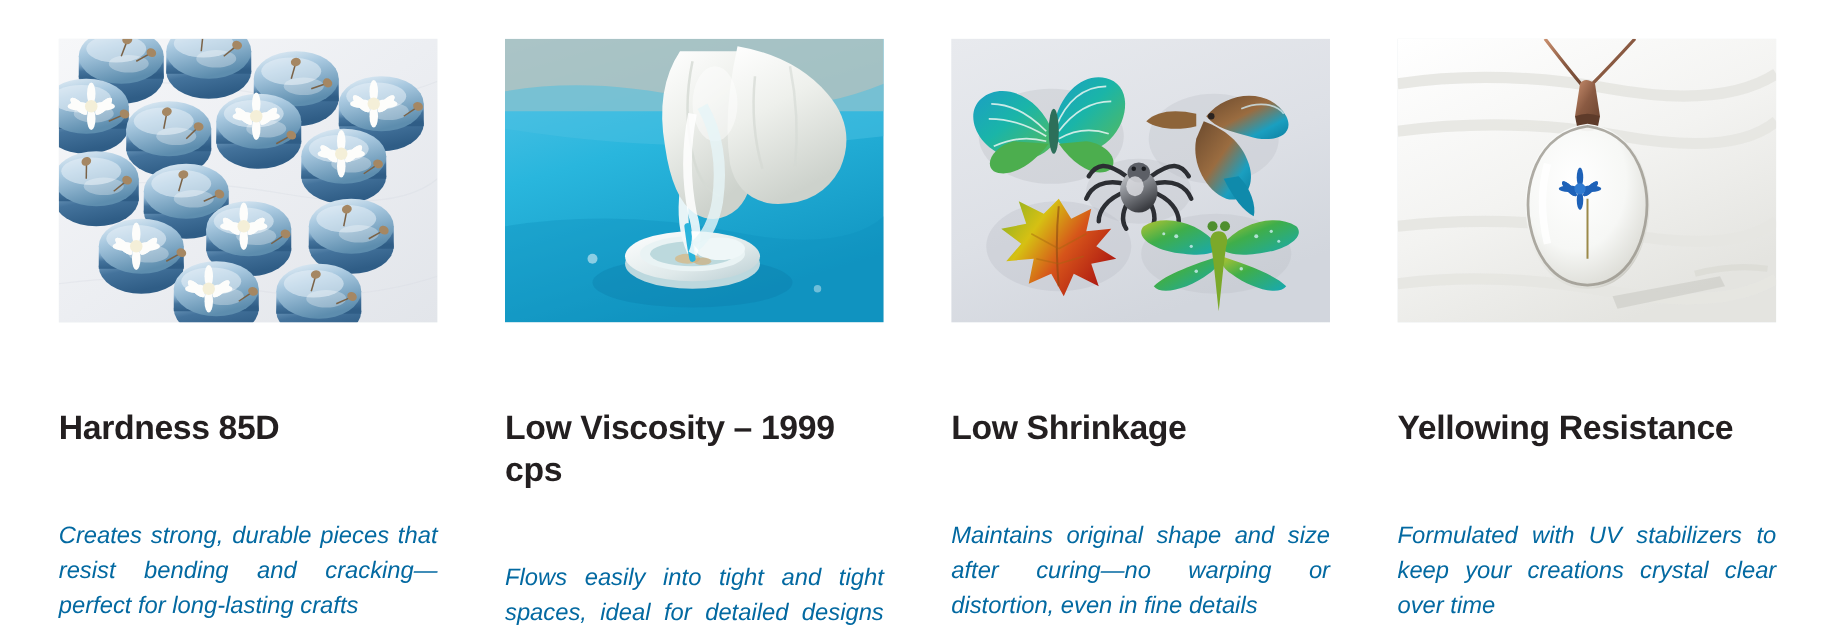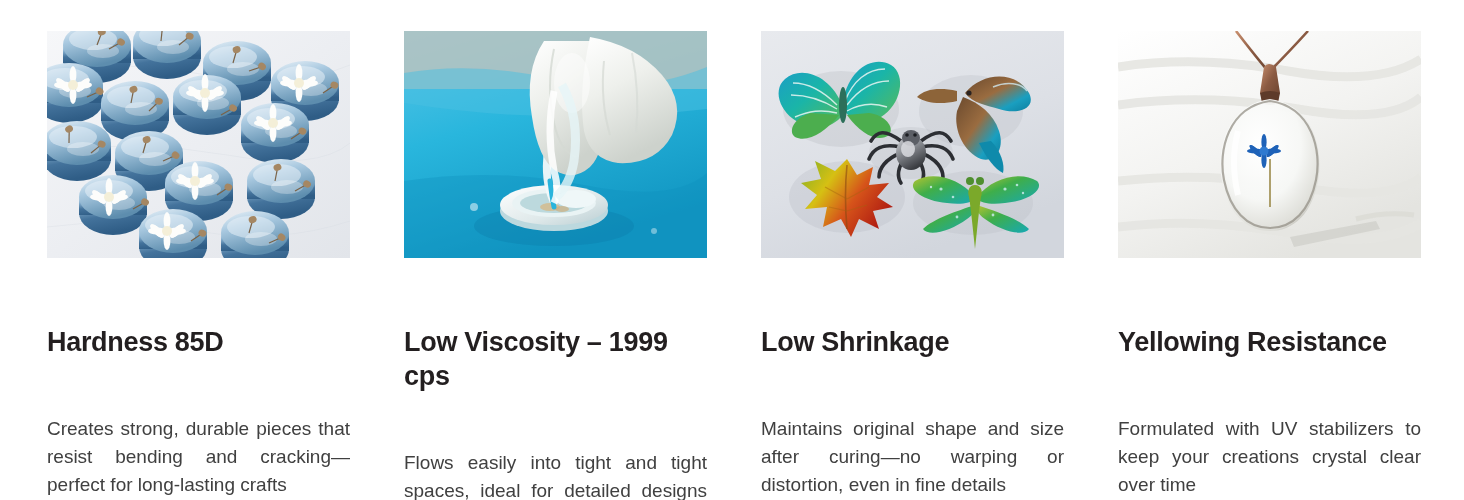--- a/index.html
+++ b/index.html
@@ -40,26 +40,27 @@
     font-weight: 700;
     letter-spacing: -0.3px;
     color: #231f20;
     line-height: 1.26;
     margin: 22px 0 0 0;
     padding: 0;
   }
   .card-body {
     font-size: 19px;
     font-weight: 400;
-    color: #404040;
+    color: #0369a1;
     line-height: 1.48;
     margin: 11px 0 0 0;
     padding: 0;
     text-align: justify;
     text-align-last: left;
+    font-style: italic;
     -moz-text-align-last: left;
   }
 </style>
 </head>
 <body>
 
 <div class="feature-grid">
 
   <div class="feature-card">
     <div class="card-media">

